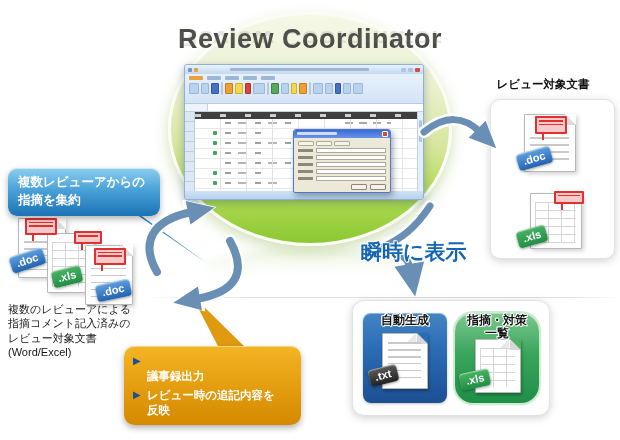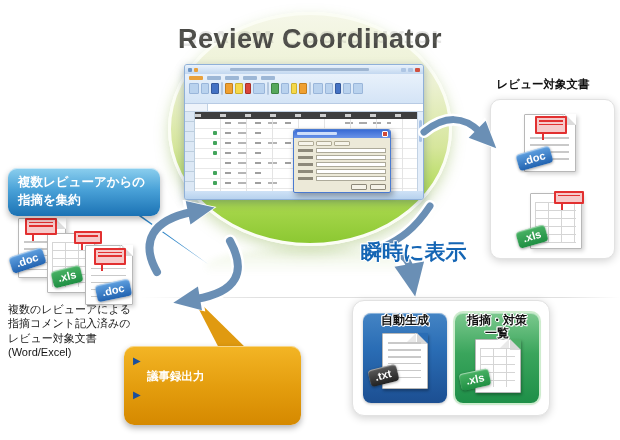--- a/index.html
+++ b/index.html
@@ -135,21 +135,21 @@
 
   
   .autogen{position:absolute;left:361px;top:238px;z-index:6;font-size:21px;font-weight:bold;color:#1465b4;
     text-shadow:1px 0 0 #fff,-1px 0 0 #fff,0 1px 0 #fff,0 -1px 0 #fff,1px 1px 0 #fff,-1px -1px 0 #fff;}
 
   
   .tile{position:absolute;top:12px;width:84px;height:90px;border-radius:8px;box-sizing:border-box;}
   .tile.blue{left:10px;background:linear-gradient(180deg,#4484c4 0%,#2a6db5 40%,#1c4f92 100%);
     box-shadow:inset 0 1px 0 rgba(255,255,255,.4),0 1px 3px rgba(0,0,0,.25);}
   .tile.green{left:102px;background:linear-gradient(180deg,#7cc98e 0%,#3aa55c 45%,#1e8f48 100%);
-    box-shadow:0 0 0 2px #cdeccd, inset 0 1px 0 rgba(255,255,255,.4),0 1px 3px rgba(0,0,0,.25);}
+    box-shadow:0 0 0 2px #cdeccd, inset 0 1px 0 rgba(255,255,255,.4),0 1px 3px rgba(0,0,0,.25);border-radius:18px;}
   .tile .tlabel{position:absolute;left:0;right:0;top:1px;text-align:center;z-index:4;
     font-size:12px;font-weight:bold;color:#111;line-height:1.1;
     text-shadow:1px 0 0 #fff,-1px 0 0 #fff,0 1px 0 #fff,0 -1px 0 #fff,1px 1px 0 #fff,-1px -1px 0 #fff;}
   .tile .page{box-shadow:1px 2px 3px rgba(0,0,0,.3);}
   .tile.blue .page .fold{border-color:#2a6db5 #2a6db5 #d8d8d8 #2a6db5;}
   .tile.green .page .fold{border-color:#4fae68 #4fae68 #d8d8d8 #4fae68;}
 
   
   .overlay{position:absolute;left:0;top:0;width:620px;height:440px;z-index:5;pointer-events:none;}
 </style>
@@ -315,20 +315,24 @@
   <div class="callout-orange">
     <div class="feat">
       <span class="tri">▶</span>
       <span class="ftxt">
         <br>
         <span>議事録出力</span>
       </span>
     </div>
     <div class="feat">
       <span class="tri">▶</span>
+      <span class="ftxt">
+        <span>レビュー時の追記内容を</span><br>
+        <span>反映</span>
+      </span>
     </div>
   </div>
 
   <div class="rev-caption">
     <br>
     <span>レビュー対象文書</span>
   </div>
   <div class="panel right">
     <div class="page" style="left:33px;top:14px;width:52px;height:58px;">
       <i class="fold"></i>

